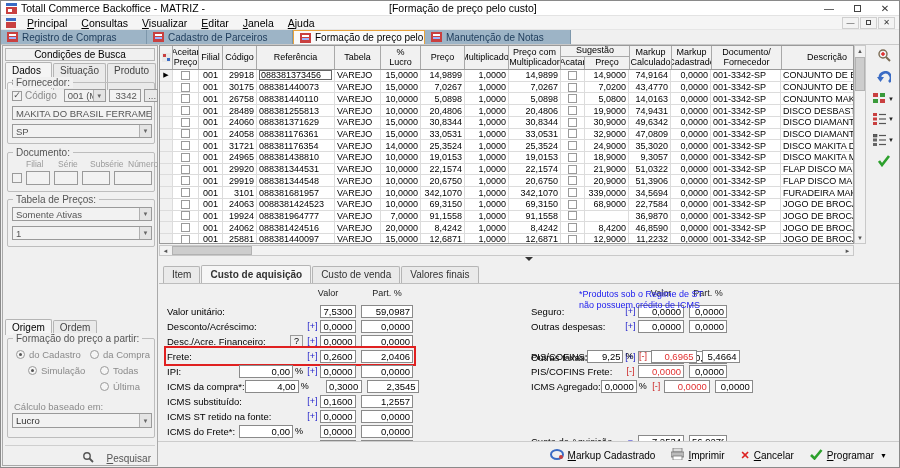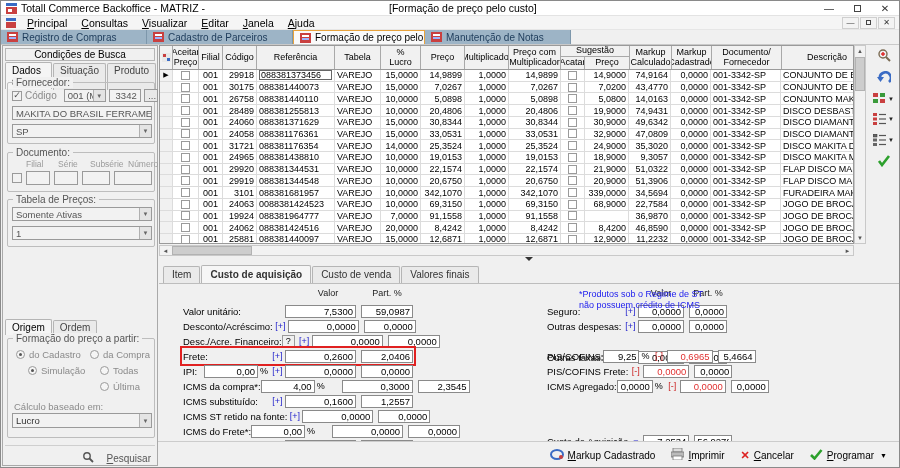--- a/index.html
+++ b/index.html
@@ -118,29 +118,29 @@
           font-size:10px; color:#333; border-radius:2px 2px 0 0; margin-right:1px; }
   .dtab.active { background:#f6f6f6; font-weight:bold; position:relative; top:-1px; padding-top:3px; }
   .dsep { position:absolute; left:0; top:19px; width:100%; border-top:1px solid #bdbdbd; }
   .dcol { position:absolute; top:24px; }
   .dcol.dl { left:8px; width:246px; }
   .dcol.dr { left:215px; width:196px; left:215px; }
   .dhead { display:flex; height:12px; font-size:9px; color:#222; }
   .dhead .sp { flex:1; } 
   .dhead .hv { text-align:center; }
   .drows { position:relative; }
-  .drow { position:absolute; left:0; right:0; height:14px; display:flex; align-items:center;margin-left:16px; }
+  .drow { position:absolute; left:0; right:0; height:14px; display:flex; align-items:center; }
   .drow.hl { outline:2px solid #e02020; outline-offset:1px; }
   .dlbl { font-size:9.5px; white-space:nowrap; }
   .dmid { flex:1; display:flex; justify-content:flex-end; align-items:center; gap:2px; }
   .op { width:15px; font-size:9px; text-align:center; flex:0 0 auto; }
   .op.pos { color:#2323cc; } .op.neg { color:#cc2323; }
   .vbox,.pbox,.pctbox { border:1px solid #8a8a8a; background:#fff; font-family:"Liberation Sans",sans-serif;
                         font-size:9.5px; text-align:right; padding:0 2px; height:13px; flex:0 0 auto; }
-  .dl .vbox { width:71px; } .dl .pbox { width:52px; margin-left:5px; }
+  .dl .vbox { width:36px;text-align:center; } .dl .pbox { width:52px; margin-left:5px; }
   .dr .vbox { width:46px; } .dr .pbox { width:38px; margin-left:5px; }
   .dl .pctbox { width:54px; } .dr .pctbox { width:36px; }
   .pc { font-size:9px; }
   .vbox.red { color:#e03131; }
   .qbtn { width:13px; height:13px; border:1px solid #9a9a9a; background:#f0f0f0; font-size:9px; line-height:10px; }
   .note { position:absolute; left:420px; top:25px; width:128px; color:#1a1aee; font-size:9px; line-height:10.5px; }
 
   
   .footer { position:absolute; left:157px; top:440px; width:743px; height:27px; background:#f0f0f0;
             border-top:1px solid #cccccc; display:flex; align-items:center; justify-content:flex-end;

